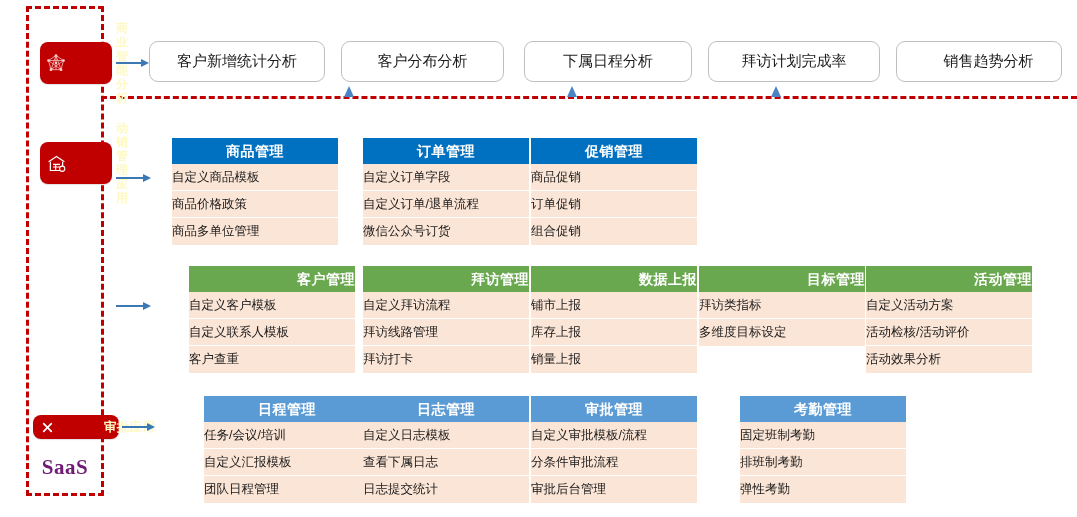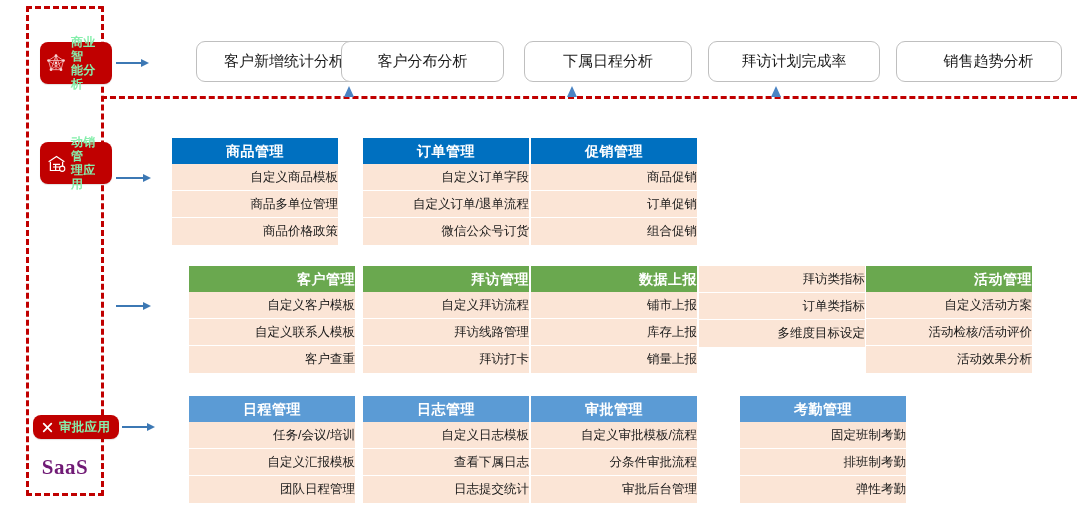--- a/index.html
+++ b/index.html
@@ -64,26 +64,27 @@
     border-right: 5px solid transparent;
     border-bottom: 11px solid #4a84c4;
     top: 86px;
   }
 
   
   .badge {
     position: absolute;
     background: #c00000;
     border-radius: 8px;
-    color: #86efac;
+    color: #fef9c3;
     display: flex;
     align-items: center;
     box-sizing: border-box;
     padding: 3px 7px 3px 5px;
     box-shadow: 0 1px 1px rgba(0,0,0,.12);
+    gap: 45px;
   }
   .badge .badge-icon {
     flex: 0 0 auto;
     width: 22px;
     height: 22px;
     margin-right: 4px;
     display: flex;
     align-items: center;
     justify-content: center;
   }
@@ -152,21 +153,21 @@
     font-weight: bold;
     letter-spacing: .5px;
   }
   .card-head.blue-dark { background: #0070c0; }
   .card-head.green     { background: #6aa84f; text-align: right; }
   .card-head.blue-soft { background: #5b9bd5; }
 
   .card-item {
     height: 27px;
     line-height: 27px;
-    text-align: right;
+    text-align: left;
     font-size: 12.5px;
     color: #1a1a1a;
     background: #fbe5d6;
     border-bottom: 1px solid #ffffff;
     box-sizing: border-box;
   }
   .card-item:last-child { border-bottom: none; }
 
   
   .row-sell { top: 138px; }
@@ -203,21 +204,21 @@
           <circle cx="6" cy="20" r="1.6"></circle>
           <circle cx="12" cy="12" r="1.6"></circle>
         </g>
       </svg>
     </span>
     <span class="badge-text">商业智
 能分析</span>
   </div>
   <div class="connector" style="left:116px; top:62px; width:26px;"></div>
 
-  <div class="bi-btn" style="left:149px; width:176px;margin-left:47px;">
+  <div class="bi-btn" style="left:149px; width:176px;">
     <span>客户新增统计分析</span>
   </div>
   <div class="bi-btn" style="left:341px; width:163px;">
     <span>客户分布分析</span>
   </div>
   <div class="bi-btn" style="left:524px; width:168px;">
     <span>下属日程分析</span>
   </div>
   <div class="bi-btn" style="left:708px; width:172px;">
     <span>拜访计划完成率</span>
@@ -238,22 +239,22 @@
       </svg>
     </span>
     <span class="badge-text">动销管
 理应用</span>
   </div>
   <div class="connector" style="left:116px; top:177px; width:28px;"></div>
 
   <div class="card row-sell" style="left:172px;">
     <div class="card-head blue-dark">商品管理</div>
     <div class="card-item">自定义商品模板</div>
+    <div class="card-item">商品价格政策</div>
     <div class="card-item">商品多单位管理</div>
-    <div class="card-item">商品价格政策</div>
   </div>
   <div class="card row-sell" style="left:363px;">
     <div class="card-head blue-dark">订单管理</div>
     <div class="card-item">自定义订单字段</div>
     <div class="card-item">自定义订单/退单流程</div>
     <div class="card-item">微信公众号订货</div>
   </div>
   <div class="card row-sell" style="left:531px;">
     <div class="card-head blue-dark">促销管理</div>
     <div class="card-item">商品促销</div>
@@ -275,42 +276,42 @@
     <div class="card-item">拜访线路管理</div>
     <div class="card-item">拜访打卡</div>
   </div>
   <div class="card row-flow" style="left:531px;">
     <div class="card-head green">数据上报</div>
     <div class="card-item">铺市上报</div>
     <div class="card-item">库存上报</div>
     <div class="card-item">销量上报</div>
   </div>
   <div class="card row-flow" style="left:699px;">
+    <div class="card-head green">目标管理</div>
     <div class="card-item">拜访类指标</div>
-    <div class="card-item">订单类指标</div>
     <div class="card-item">多维度目标设定</div>
   </div>
   <div class="card row-flow" style="left:866px;">
     <div class="card-head green">活动管理</div>
     <div class="card-item">自定义活动方案</div>
     <div class="card-item">活动检核/活动评价</div>
     <div class="card-item">活动效果分析</div>
   </div>
 
   <div class="badge badge-appr">
     <span class="badge-icon" style="width:16px;height:16px;margin-right:4px;">
       <svg width="13" height="13" viewBox="0 0 24 24">
         <path d="M5 5 L19 19 M19 5 L5 19" stroke="#ffffff" stroke-width="3.2" stroke-linecap="round"></path>
       </svg>
     </span>
     <span class="badge-text single">审批应用</span>
   </div>
   <div class="connector" style="left:122px; top:426px; width:26px;"></div>
 
-  <div class="card row-appr" style="left:189px;border-radius:31px;">
+  <div class="card row-appr" style="left:204px;border-radius:31px;">
     <div class="card-head blue-soft">日程管理</div>
     <div class="card-item">任务/会议/培训</div>
     <div class="card-item">自定义汇报模板</div>
     <div class="card-item">团队日程管理</div>
   </div>
   <div class="card row-appr" style="left:363px;">
     <div class="card-head blue-soft">日志管理</div>
     <div class="card-item">自定义日志模板</div>
     <div class="card-item">查看下属日志</div>
     <div class="card-item">日志提交统计</div>

